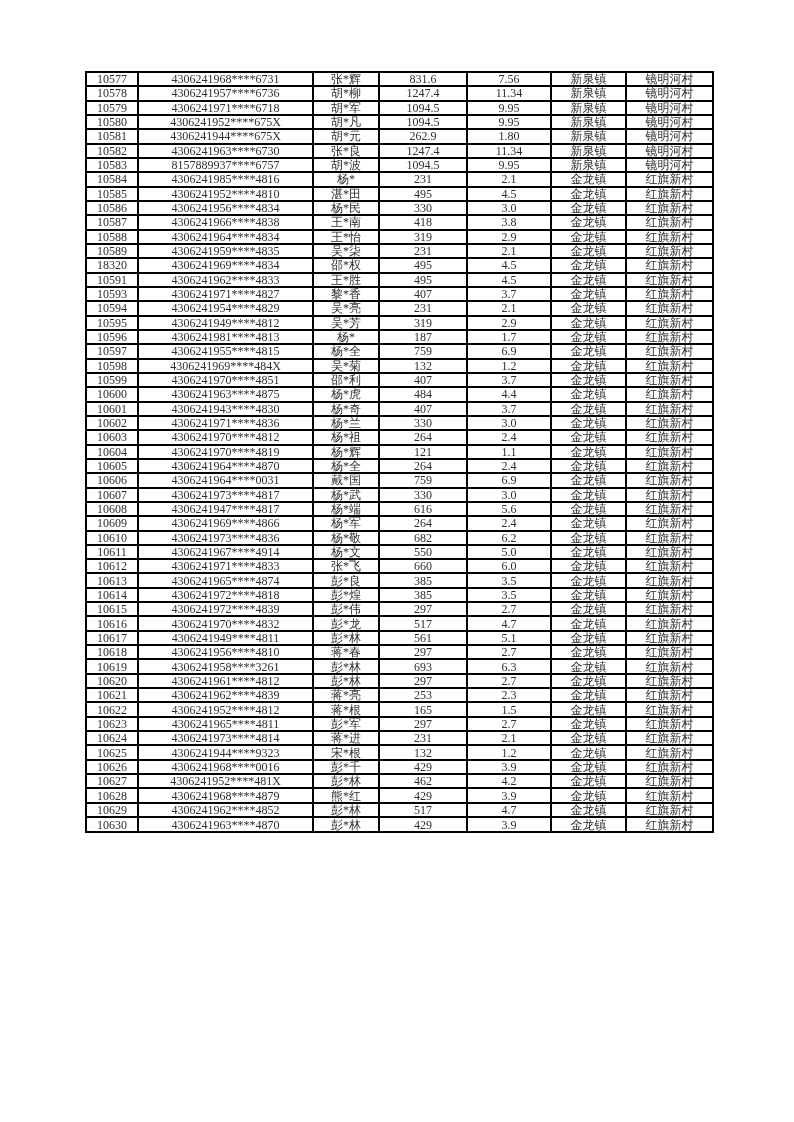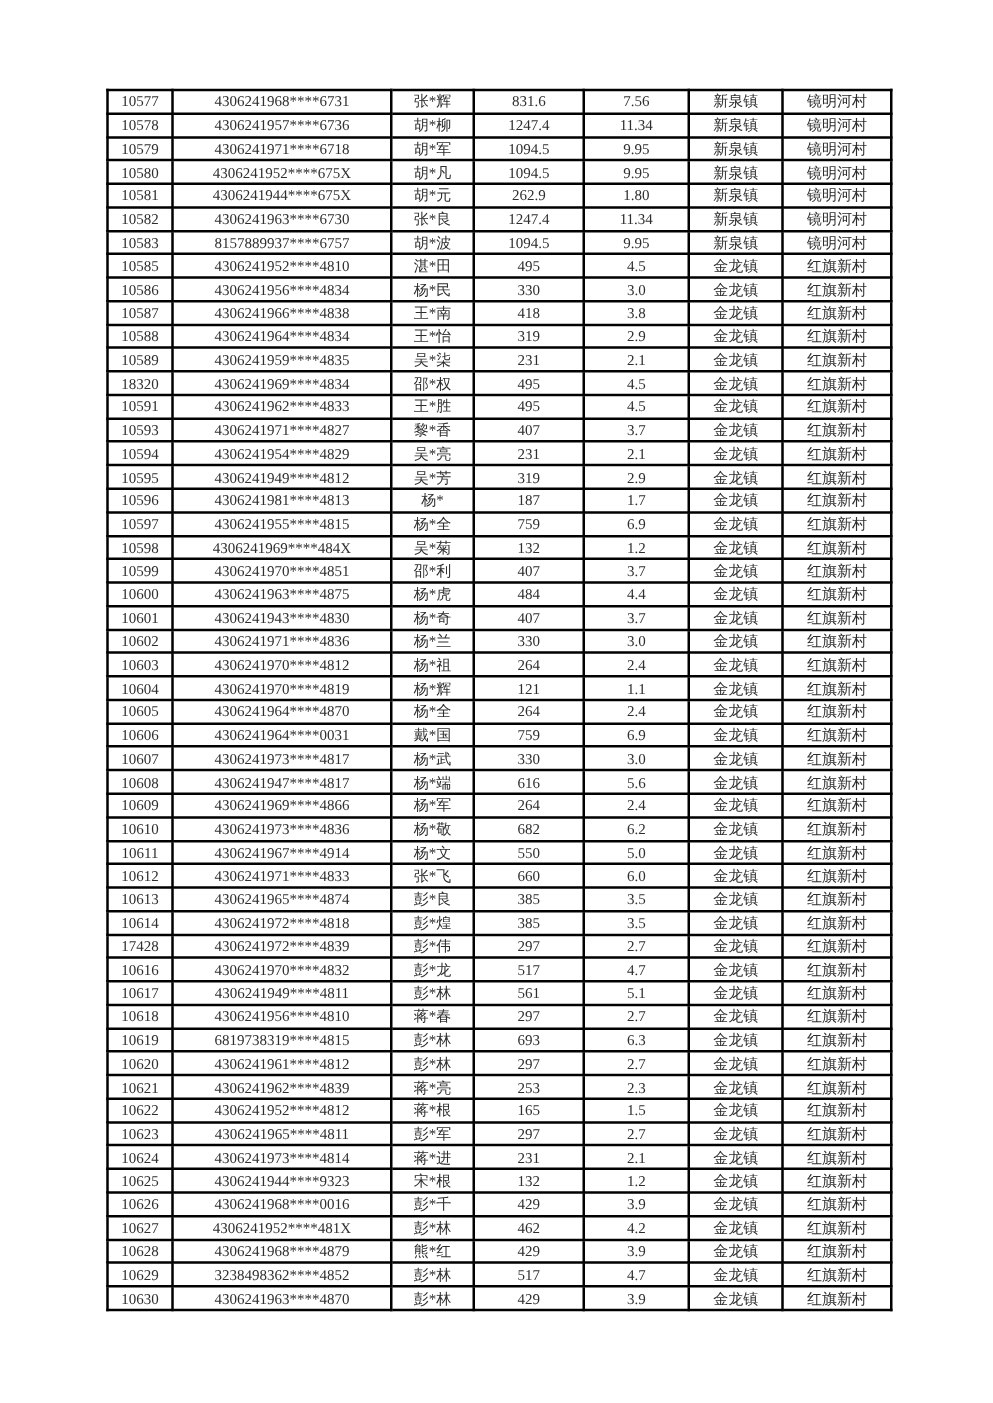--- a/index.html
+++ b/index.html
@@ -19,21 +19,21 @@
     left: 0; top: 0;
     width: 794px;
     height: 1122px;
     background: #ffffff;
   }
   .records-table {
     position: absolute;
     left: 85px;
     top: 71px;
     width: 627px;
-    height: 978px;
+    height: 762px;
     border-collapse: collapse;
     table-layout: fixed;
   }
   .records-table td {
     border: 2px solid #000000;
     padding: 0;
     text-align: center;
     vertical-align: middle;
     font-size: 12px;
     line-height: 1;
@@ -122,20 +122,29 @@
         <tr>
           <td>10583</td>
           <td>8157889937****6757</td>
           <td>胡*波</td>
           <td>1094.5</td>
           <td>9.95</td>
           <td>新泉镇</td>
           <td>镜明河村</td>
         </tr>
         <tr>
+          <td>10584</td>
+          <td>4306241985****4816</td>
+          <td>杨*</td>
+          <td>231</td>
+          <td>2.1</td>
+          <td>金龙镇</td>
+          <td>红旗新村</td>
+        </tr>
+        <tr>
           <td>10585</td>
           <td>4306241952****4810</td>
           <td>湛*田</td>
           <td>495</td>
           <td>4.5</td>
           <td>金龙镇</td>
           <td>红旗新村</td>
         </tr>
         <tr>
           <td>10586</td>
@@ -383,21 +392,21 @@
         <tr>
           <td>10614</td>
           <td>4306241972****4818</td>
           <td>彭*煌</td>
           <td>385</td>
           <td>3.5</td>
           <td>金龙镇</td>
           <td>红旗新村</td>
         </tr>
         <tr>
-          <td>17428</td>
+          <td>10615</td>
           <td>4306241972****4839</td>
           <td>彭*伟</td>
           <td>297</td>
           <td>2.7</td>
           <td>金龙镇</td>
           <td>红旗新村</td>
         </tr>
         <tr>
           <td>10616</td>
           <td>4306241970****4832</td>
@@ -420,21 +429,21 @@
           <td>10618</td>
           <td>4306241956****4810</td>
           <td>蒋*春</td>
           <td>297</td>
           <td>2.7</td>
           <td>金龙镇</td>
           <td>红旗新村</td>
         </tr>
         <tr>
           <td>10619</td>
-          <td>6819738319****4815</td>
+          <td>4306241958****3261</td>
           <td>彭*林</td>
           <td>693</td>
           <td>6.3</td>
           <td>金龙镇</td>
           <td>红旗新村</td>
         </tr>
         <tr>
           <td>10620</td>
           <td>4306241961****4812</td>
           <td>彭*林</td>
@@ -510,21 +519,21 @@
           <td>10628</td>
           <td>4306241968****4879</td>
           <td>熊*红</td>
           <td>429</td>
           <td>3.9</td>
           <td>金龙镇</td>
           <td>红旗新村</td>
         </tr>
         <tr>
           <td>10629</td>
-          <td>3238498362****4852</td>
+          <td>4306241962****4852</td>
           <td>彭*林</td>
           <td>517</td>
           <td>4.7</td>
           <td>金龙镇</td>
           <td>红旗新村</td>
         </tr>
         <tr>
           <td>10630</td>
           <td>4306241963****4870</td>
           <td>彭*林</td>

